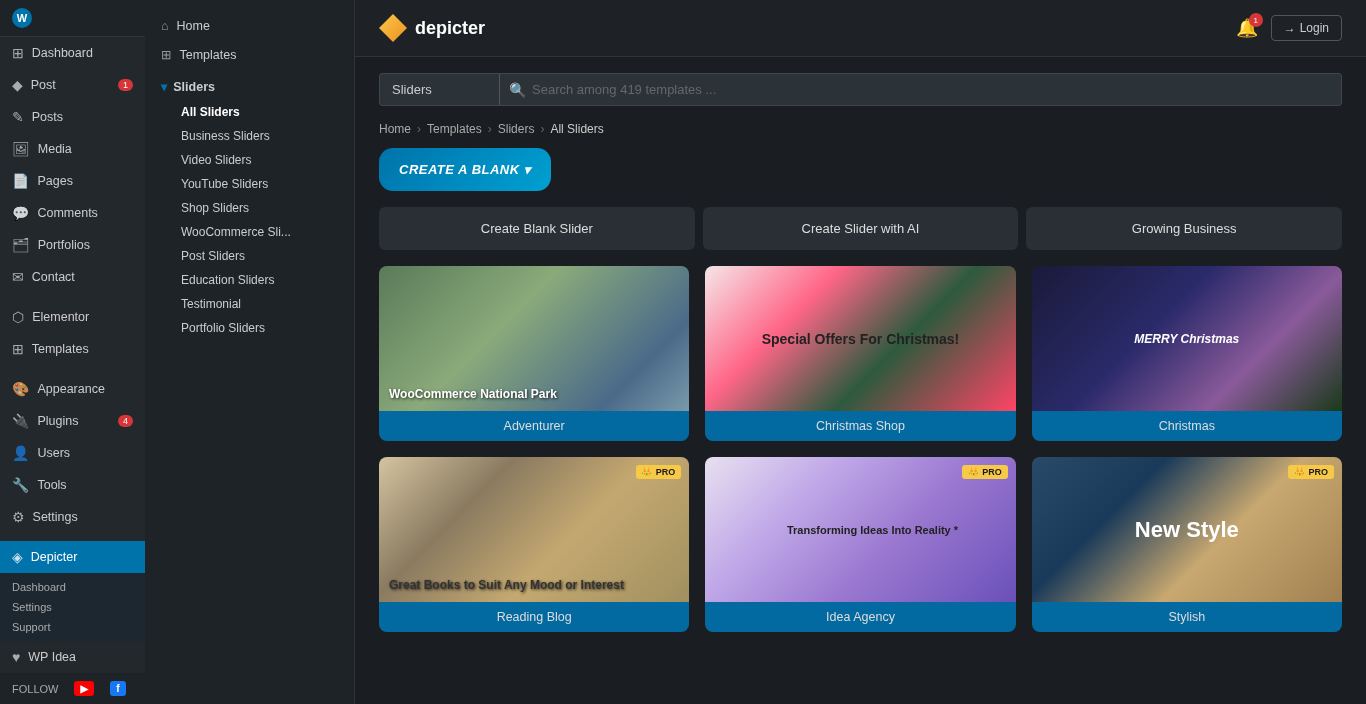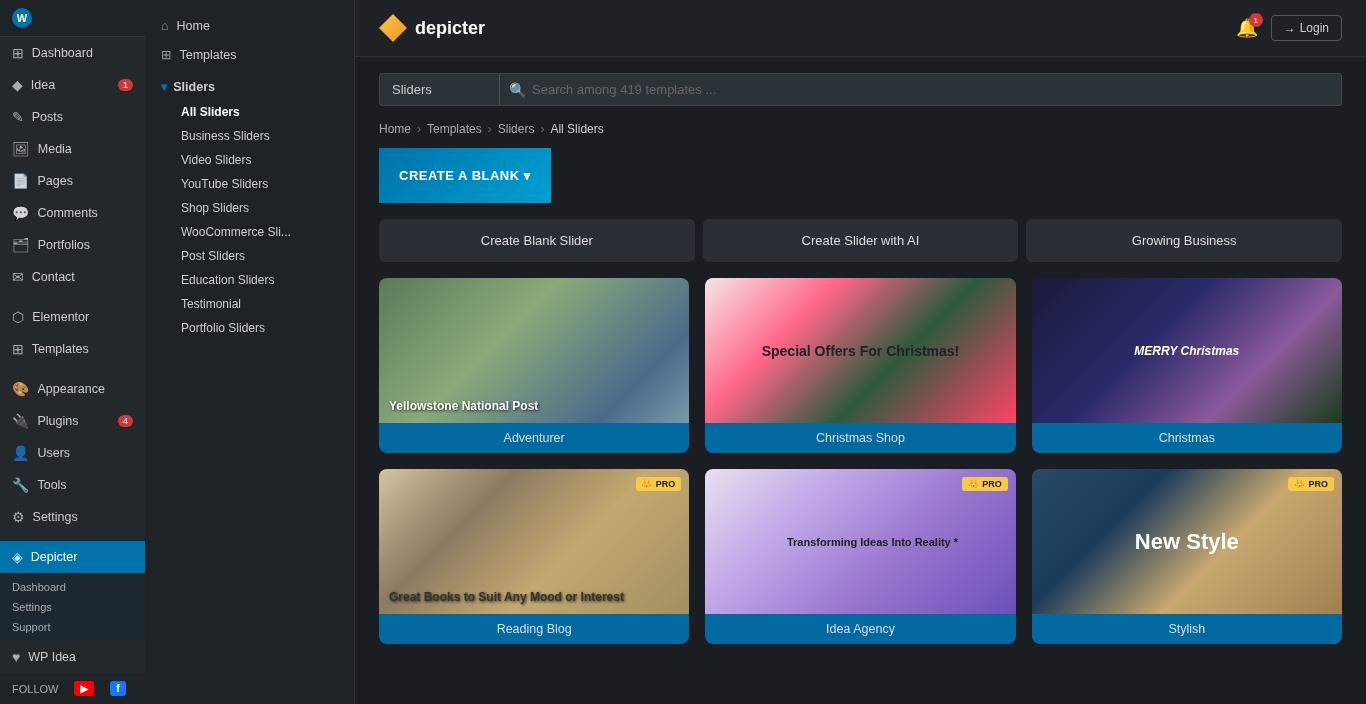--- a/index.html
+++ b/index.html
@@ -223,24 +223,25 @@
       font-size: 12px; font-weight: bold; text-shadow: 1px 1px 3px rgba(0,0,0,0.8);
     }
     .thumb-center {
       position: absolute; inset: 0; display: flex; align-items: center; justify-content: center;
       text-align: center; padding: 7px;
     }
 
     
     .create-blank-btn {
       background: linear-gradient(135deg, #0073aa, #00a0d2);
-      border: none; color: white; padding: 20px 20px;
-      border-radius: 0; cursor: pointer; font-size: 13px; font-weight: 700;
+      border: none; color: white; padding: 14px 20px;
+      border-radius: 14px; cursor: pointer; font-size: 13px; font-weight: 700;
       display: flex; align-items: center; gap: 6px;
       letter-spacing: 0.5px;
+      font-style: italic;
     }
 
     .scrollbar-thin::-webkit-scrollbar { width: 4px; }
     .scrollbar-thin::-webkit-scrollbar-track { background: transparent; }
     .scrollbar-thin::-webkit-scrollbar-thumb { background: #444; border-radius: 2px; }
   </style>
 </head>
 <body>
 
 <div class="wp-sidebar scrollbar-thin">
@@ -248,21 +249,21 @@
     <div class="wp-icon">W</div>
     <span></span>
   </div>
 
   <div class="wp-menu-item">
     <span class="menu-icon">⊞</span>
     <span>Dashboard</span>
   </div>
   <div class="wp-menu-item">
     <span class="menu-icon">◆</span>
-    <span>Idea</span>
+    <span>Post</span>
     <span class="badge">1</span>
   </div>
   <div class="wp-menu-item">
     <span class="menu-icon">✎</span>
     <span>Posts</span>
   </div>
   <div class="wp-menu-item">
     <span class="menu-icon">🖼</span>
     <span>Media</span>
   </div>
@@ -414,21 +415,21 @@
     <div class="create-buttons">
       <div class="create-btn">Create Blank Slider</div>
       <div class="create-btn">Create Slider with AI</div>
       <div class="create-btn">Growing Business</div>
     </div>
 
     <div class="template-grid">
 
       <div class="template-card">
         <div class="template-thumb thumb-adventurer">
-          <div class="thumb-text">Yellowstone National Post</div>
+          <div class="thumb-text">WooCommerce National Park</div>
         </div>
         <div class="template-label">Adventurer</div>
       </div>
 
       <div class="template-card">
         <div class="template-thumb thumb-christmas-shop">
           <div class="thumb-center" style="color:#222; font-size:14px; font-weight:bold;">Special Offers For Christmas!</div>
         </div>
         <div class="template-label">Christmas Shop</div>
       </div>

